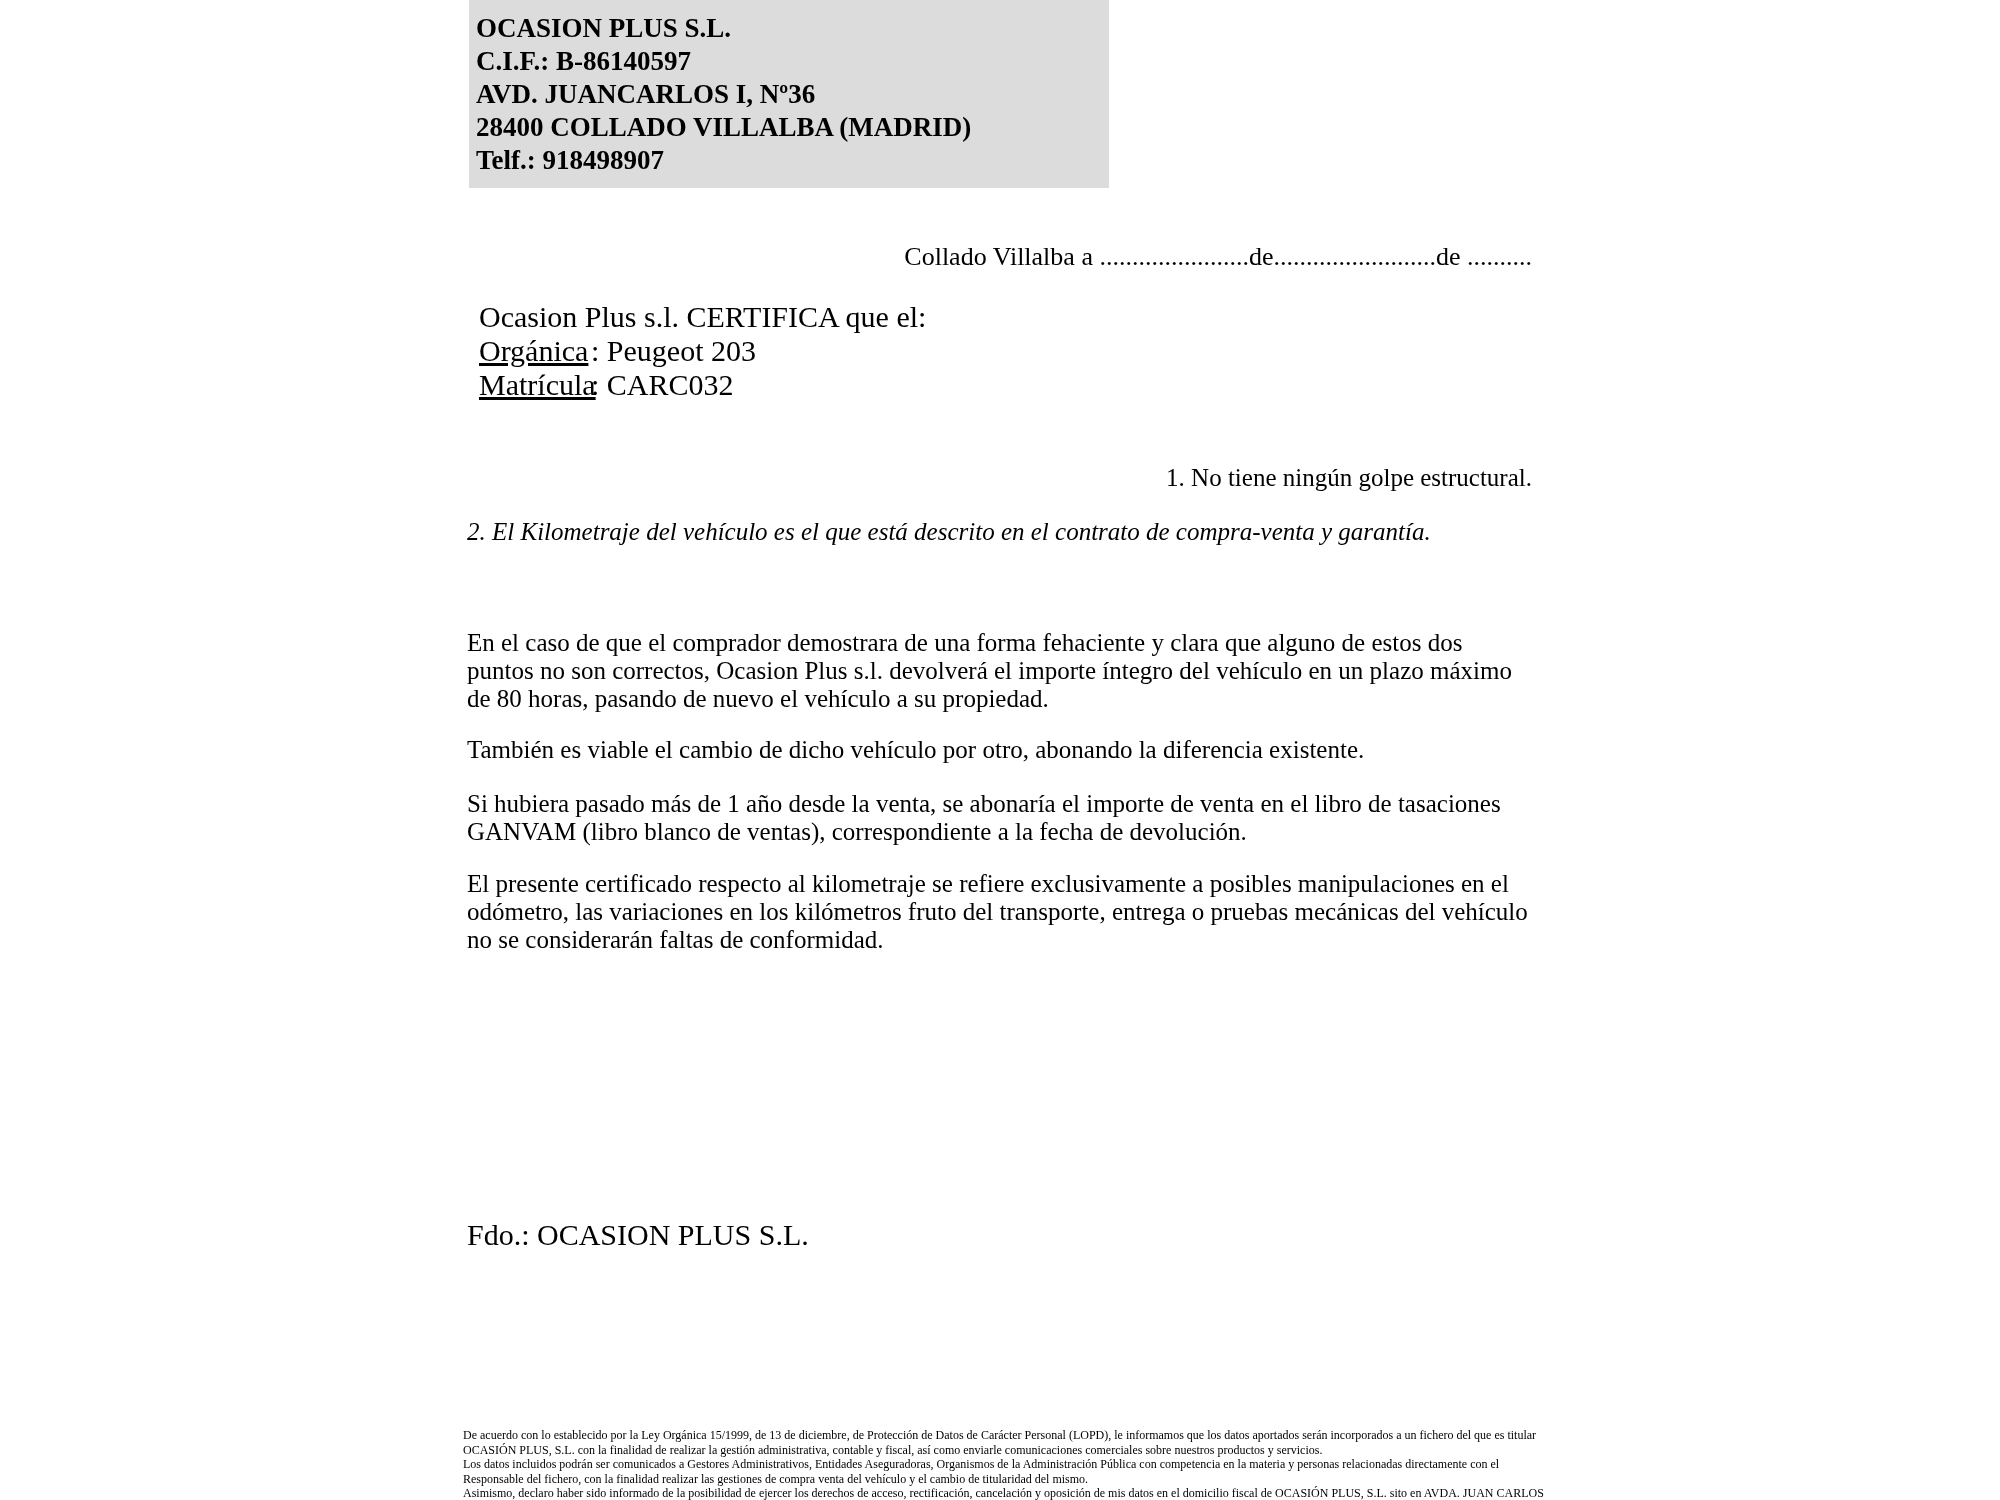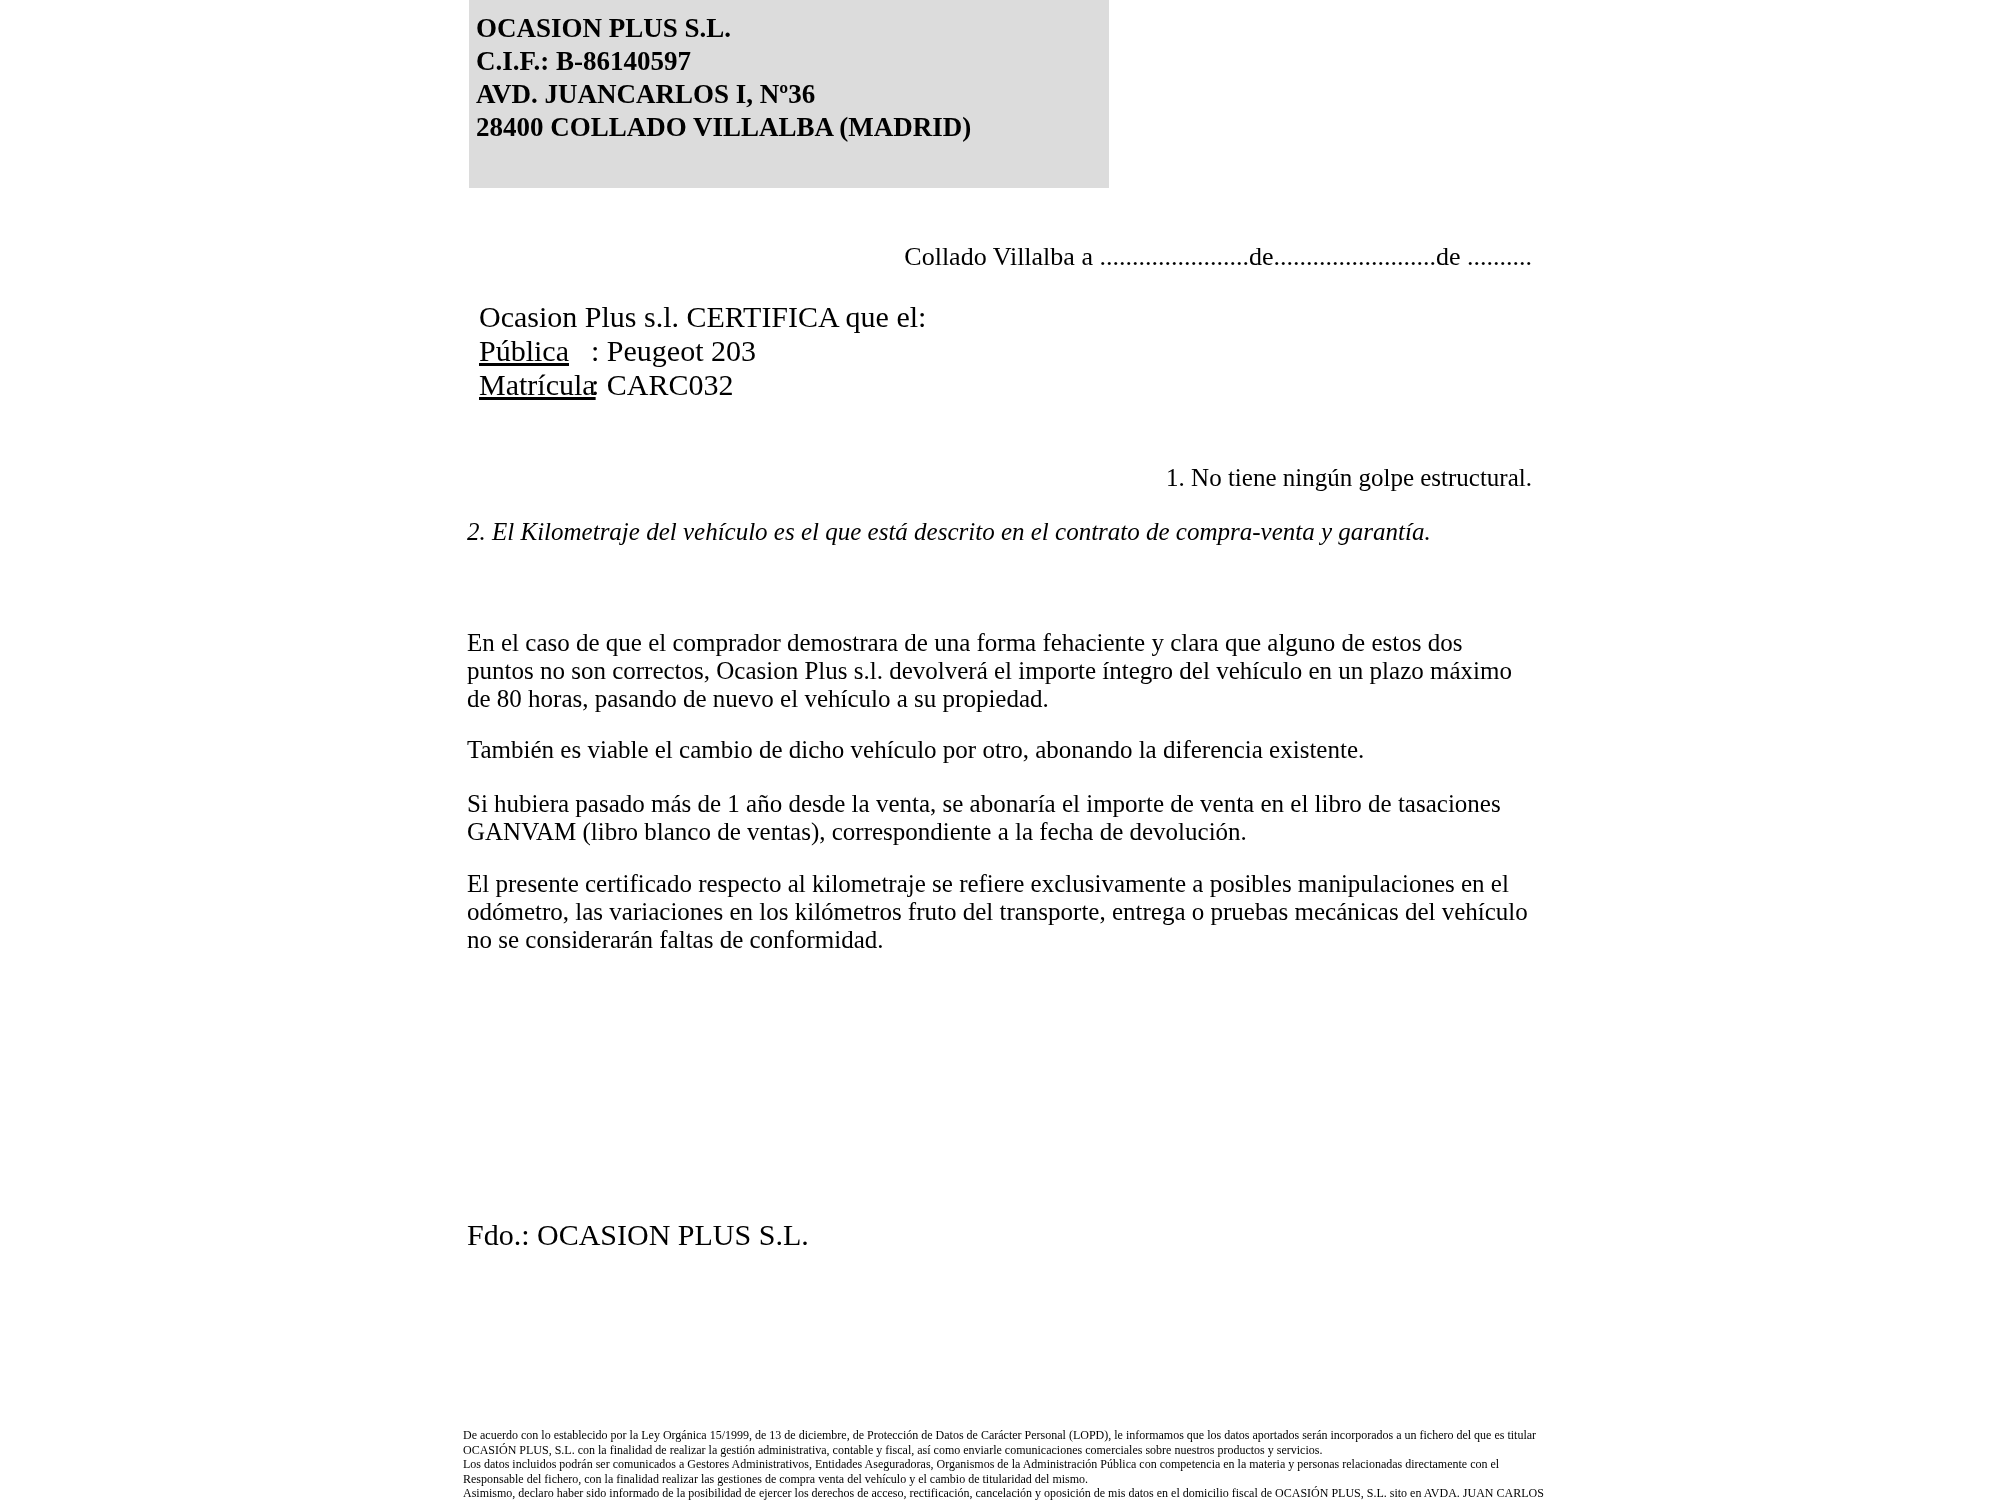--- a/index.html
+++ b/index.html
@@ -80,30 +80,31 @@
 </head>
 <body>
 
 <div class="page">
 
   <div class="header-box">
     <div>OCASION PLUS S.L.</div>
     <div>C.I.F.: B-86140597</div>
     <div>AVD. JUANCARLOS I, Nº36</div>
     <div>28400 COLLADO VILLALBA (MADRID)</div>
+    <div>Telf.: 918498907</div>
   </div>
 
   <div class="date-line">Collado Villalba a .......................de.........................de ..........</div>
 
   <div class="content">
 
     <div class="certify-block">
       <div>Ocasion Plus s.l. CERTIFICA que el:</div>
       <div>
-        <span class="kv-label-wrap"><span class="u">Pública</span></span><span>: Peugeot 203</span>
+        <span class="kv-label-wrap"><span class="u">Orgánica</span></span><span>: Peugeot 203</span>
       </div>
       <div>
         <span class="kv-label-wrap"><span class="u">Matrícula</span></span><span>: CARC032</span>
       </div>
     </div>
 
     <p class="point-1">1. No tiene ningún golpe estructural.</p>
     <p class="point-2">2. El Kilometraje del vehículo es el que está descrito en el contrato de compra-venta y garantía.</p>
 
     <p class="para-0">En el caso de que el comprador demostrara de una forma fehaciente y clara que alguno de estos dos puntos no son correctos, Ocasion Plus s.l. devolverá el importe íntegro del vehículo en un plazo máximo de 80 horas, pasando de nuevo el vehículo a su propiedad.</p>

